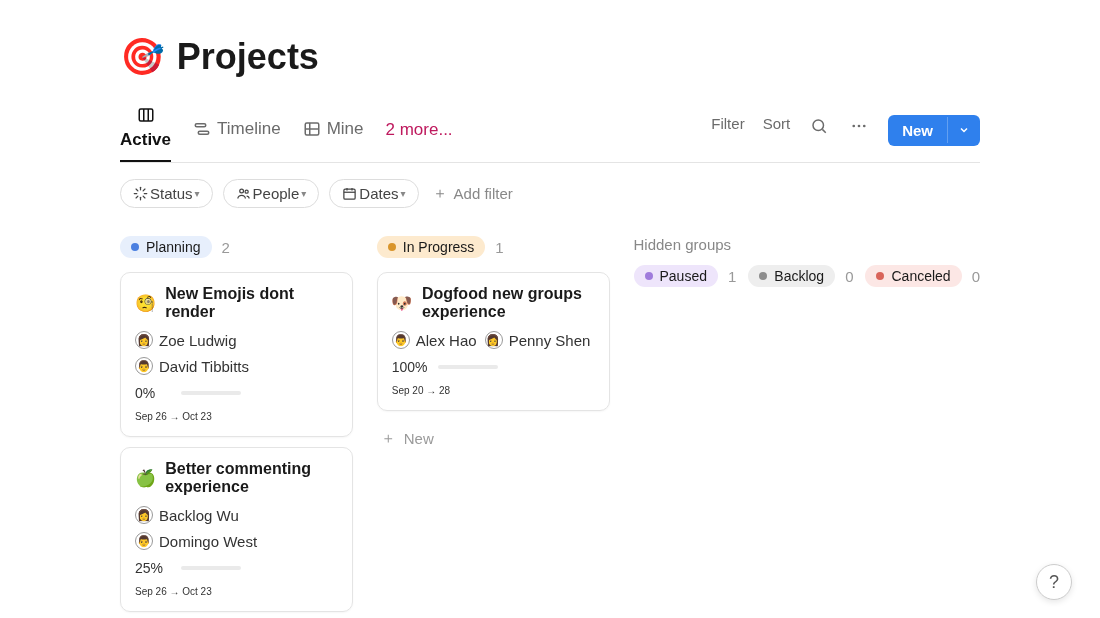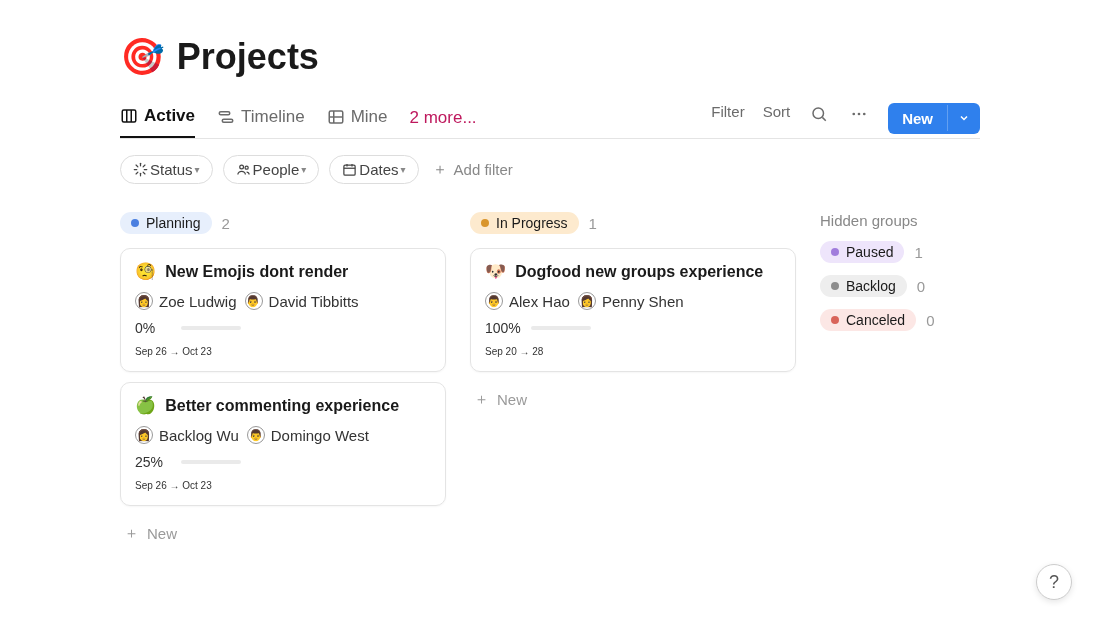--- a/index.html
+++ b/index.html
@@ -30,21 +30,21 @@
     position: relative;
   }
   .tabs-left { display: flex; align-items: center; gap: 22px; flex: 1; }
   .tab {
     display: flex; align-items: center; gap: 6px;
     padding: 8px 0 10px 0;
     color: #6b6b6b;
     font-size: 17px;
     cursor: pointer;
   }
-  .tab.active { color: #111; border-bottom: 2px solid #111; font-weight: 600; }
+  .tab.active { color: #111; border-bottom: 2px solid #111; font-weight: 600; flex-direction: column; }
   .tab-icon { width: 18px; height: 18px; display: inline-flex; align-items: center; justify-content: center; }
   .more-tabs { color: #be185d; font-size: 17px; cursor: pointer; }
   .tabs-right { display: flex; gap: 18px; color: #6b6b6b; }
   .icon-btn { width: 22px; height: 22px; display:flex; align-items:center; justify-content:center; color:#6b6b6b; cursor:pointer; }
   .new-btn {
     display:flex; align-items:center;
     background:#2f80ed; color:#fff; border-radius:6px; overflow:hidden;
     font-weight:600; cursor:pointer;
   }
   .new-btn-main { padding:7px 14px; }
@@ -85,21 +85,21 @@
     font-size:11px; background:#fff;
   }
   .progress-row { display:flex; align-items:center; gap:10px; margin-bottom:10px; }
   .pct { font-size:14px; color:#333; min-width:36px; }
   .bar { width:60px; height:4px; background:#eaeaea; border-radius:3px; overflow:hidden; }
   .bar-fill { height:100%; background:#5aa35a; }
   .dates { color:#333; font-size:10px; }
   .new-item { color:#9a9a9a; display:flex; align-items:center; gap:8px; padding:8px 4px; cursor:pointer; }
   .side { flex:0 0 160px; }
   .side-title { color:#888; margin-bottom:12px; }
-  .side-groups { display:flex; flex-direction:column; gap:12px; }
+  .side-groups { display:flex; flex-direction:row; gap:12px; }
   .side-row { display:flex; align-items:center; gap:10px; }
   .help-fab {
     position:fixed; right:28px; bottom:18px;
     width:36px; height:36px; border-radius:50%;
     border:1px solid #ccc; box-shadow:0 2px 6px rgba(0,0,0,0.1);
     display:flex; align-items:center; justify-content:center;
     color:#555; background:#fff; cursor:pointer; font-size:18px;
   }
   svg { display:block; }
   .txt-action { cursor:pointer; }

